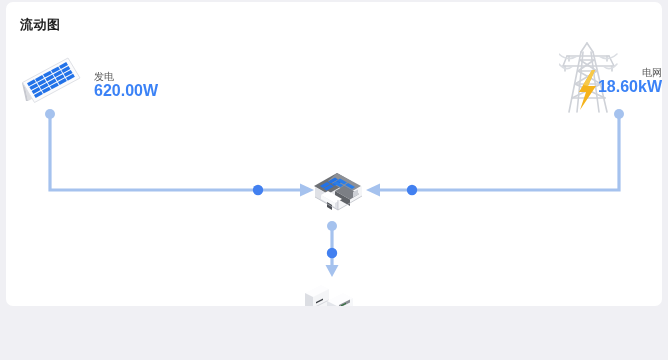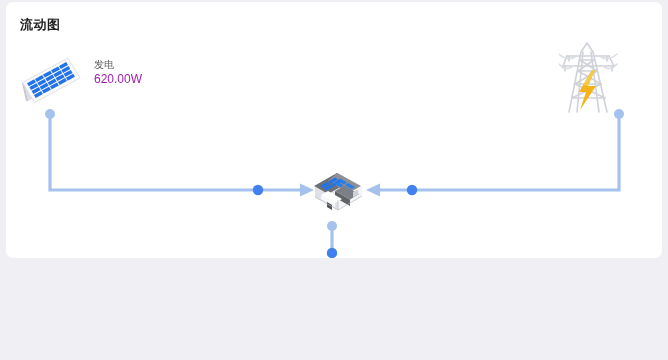--- a/index.html
+++ b/index.html
@@ -12,21 +12,21 @@
     height: 360px;
     overflow: hidden;
     font-family: "Liberation Sans", "DejaVu Sans", sans-serif;
   }
 
   #card {
     position: absolute;
     left: 6px;
     top: 2px;
     width: 656px;
-    height: 256px;
+    height: 304px;
     background: #ffffff;
     border-radius: 7px;
     box-sizing: border-box;
     overflow: hidden;
   }
 
   #page-title {
     position: absolute;
     left: 14px;
     top: 14px;
@@ -52,30 +52,30 @@
   .node-label {
     position: absolute;
     white-space: nowrap;
   }
   .lbl-name {
     font-size: 10px;
     color: #5a5a5a;
     line-height: 13px;
   }
   .lbl-value {
-    font-size: 12px;
-    font-weight: normal;
-    color: #a21caf;
+    font-size: 16px;
+    font-weight: bold;
+    color: #3b82f6;
     line-height: 16px;
   }
   .lbl-right { text-align: right; }
 
   
   #node-solar { left: 10px; top: 50px; }
-  #label-solar { left: 78px; top: 6px; }
+  #label-solar { left: 78px; top: 18px; }
   #label-grid { right: 0px; top: 26px; }
   #grid-wrap { position: absolute; left: 553px; top: 38px; width: 103px; height: 82px; }
 
   
   #node-house { left: 305px; top: 163px; }
 
   
   #node-load { left: 294px; top: 278px; }
   #label-load { left: 64px; top: 12px; }
 </style>
@@ -182,20 +182,24 @@
         <path d="M40,16 Q49,22 58,14" stroke="#dadde2"></path>
         <path d="M0,24 Q7,32 14,26" stroke="#dadde2"></path>
         <path d="M44,26 Q51,32 58,24" stroke="#dadde2"></path>
       </g>
 
       <g>
         <polygon points="33,30 20,52 27,52 21,70 37,46 29,46 36,30" fill="#f5b31b"></polygon>
         <polygon points="33,30 24,45 29,46 36,30" fill="#f7c949"></polygon>
       </g>
     </svg>
+    <div class="node-label lbl-right" id="label-grid">
+      <div class="lbl-name">电网</div>
+      <div class="lbl-value">18.60kW</div>
+    </div>
   </div>
 
   <div class="node" id="node-house">
     <svg width="55" height="52" viewBox="0 0 55 52" xmlns="http://www.w3.org/2000/svg">
 
       <polygon points="4,32 27,45 51,31 27,18" fill="#e9eaee"></polygon>
 
       <polygon points="4,22 27,35 27,45 4,32" fill="#dfe1e6"></polygon>
 
       <polygon points="27,35 51,21 51,31 27,45" fill="#f4f5f7"></polygon>

